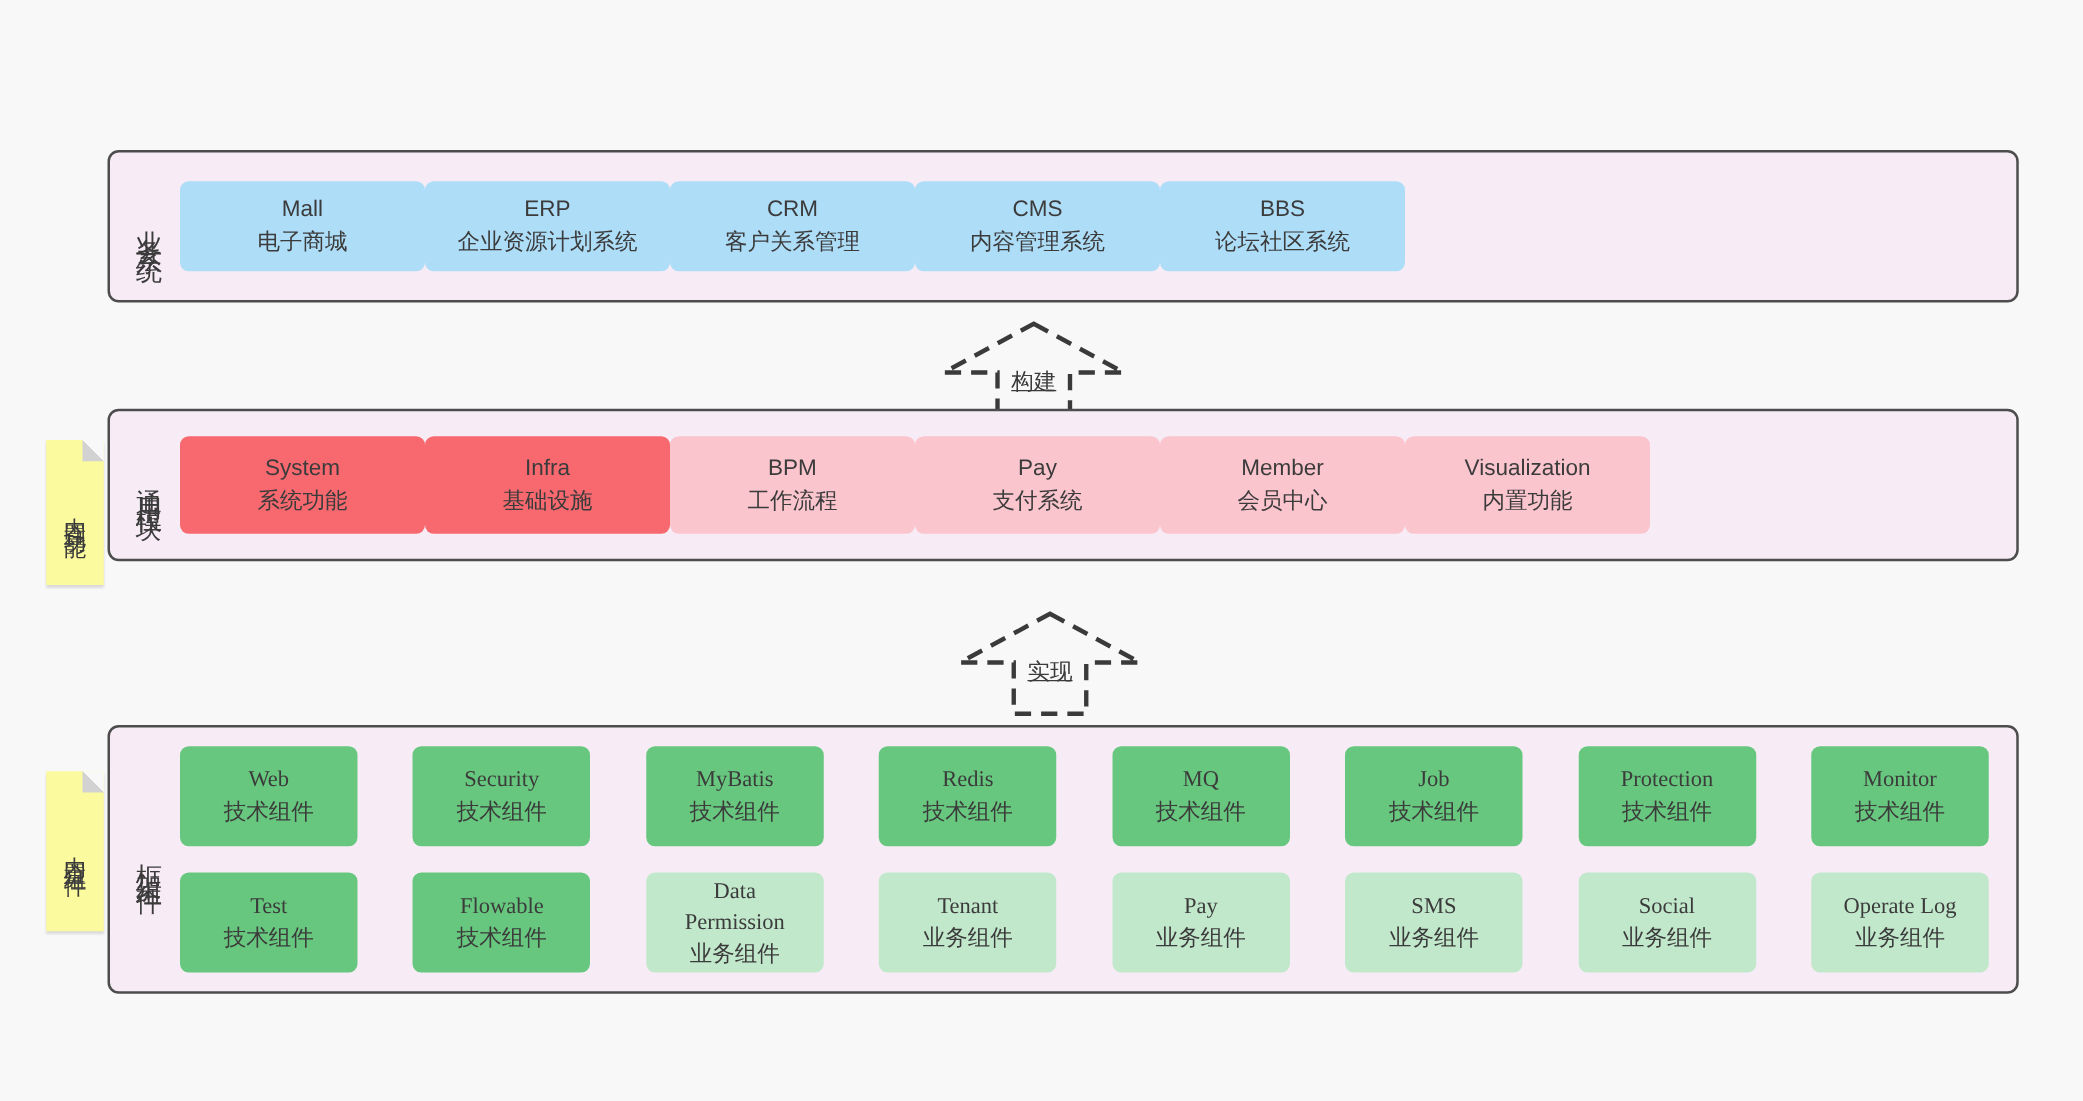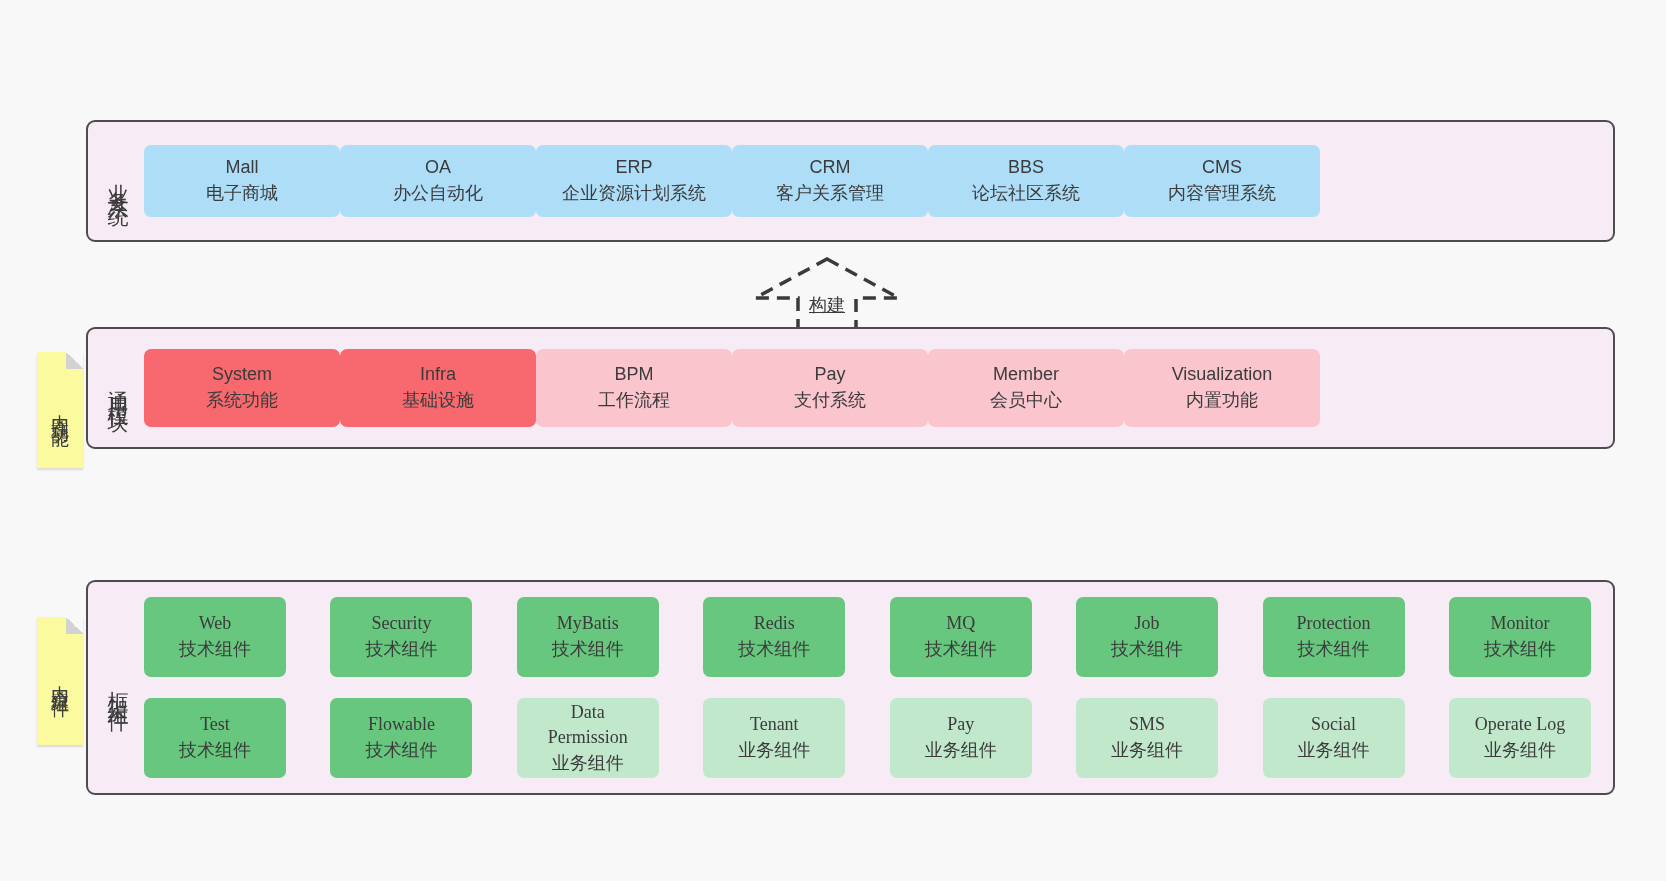--- a/index.html
+++ b/index.html
@@ -89,38 +89,34 @@
 <div class="canvas">
 
   <div class="band band-business">
     <div class="band-label">业务系统</div>
     <div class="band-content">
       <div class="box tone-blue">
         <div class="box-title">Mall</div>
         <div class="box-subtitle">电子商城</div>
       </div>
       <div class="box tone-blue">
-        <div class="box-title">OA</div>
-        <div class="box-subtitle">办公自动化</div>
-      </div>
-      <div class="box tone-blue">
         <div class="box-title">ERP</div>
         <div class="box-subtitle">企业资源计划系统</div>
       </div>
       <div class="box tone-blue">
         <div class="box-title">CRM</div>
         <div class="box-subtitle">客户关系管理</div>
       </div>
       <div class="box tone-blue">
+        <div class="box-title">CMS</div>
+        <div class="box-subtitle">内容管理系统</div>
+      </div>
+      <div class="box tone-blue">
         <div class="box-title">BBS</div>
         <div class="box-subtitle">论坛社区系统</div>
-      </div>
-      <div class="box tone-blue">
-        <div class="box-title">CMS</div>
-        <div class="box-subtitle">内容管理系统</div>
       </div>
     </div>
   </div>
 
   <div class="arrow arrow-build">
     <svg viewBox="0 0 150 86">
       <polygon class="arrow-shape" points="75,3 147,42 104,42 104,83 46,83 46,42 3,42"></polygon>
     </svg>
     <div class="arrow-label">构建</div>
   </div>
@@ -152,20 +148,26 @@
         <div class="box-title">Visualization</div>
         <div class="box-subtitle">内置功能</div>
       </div>
     </div>
   </div>
   <div class="note note-common">
     <div class="fold"></div>
     <div class="note-text">内置功能</div>
   </div>
 
+  <div class="arrow arrow-impl">
+    <svg viewBox="0 0 150 86">
+      <polygon class="arrow-shape" points="75,3 147,42 104,42 104,83 46,83 46,42 3,42"></polygon>
+    </svg>
+    <div class="arrow-label">实现</div>
+  </div>
 
   <div class="band band-framework">
     <div class="band-label">框架组件</div>
     <div class="band-content two-rows">
       <div class="row">
         <div class="box tone-green-dark">
           <div class="box-title">Web</div>
           <div class="box-subtitle">技术组件</div>
         </div>
         <div class="box tone-green-dark">

